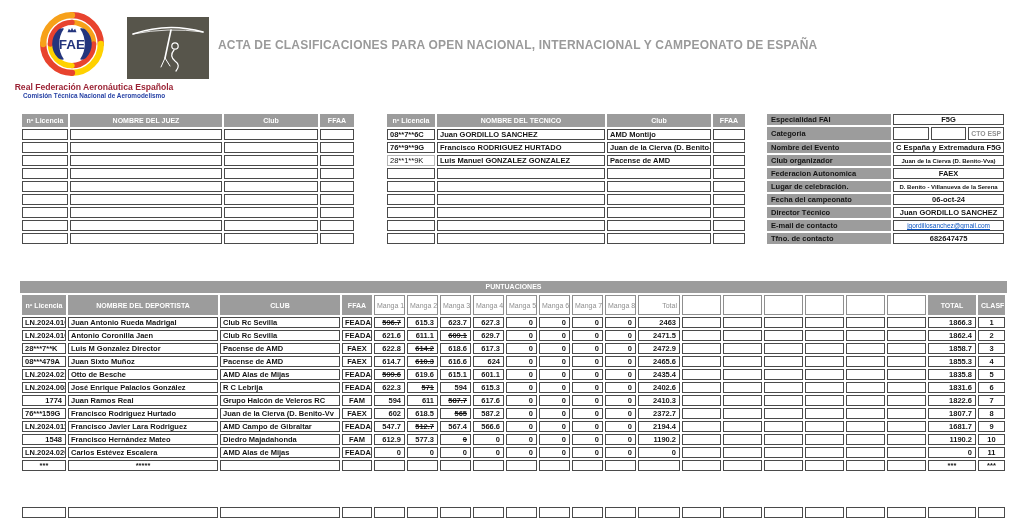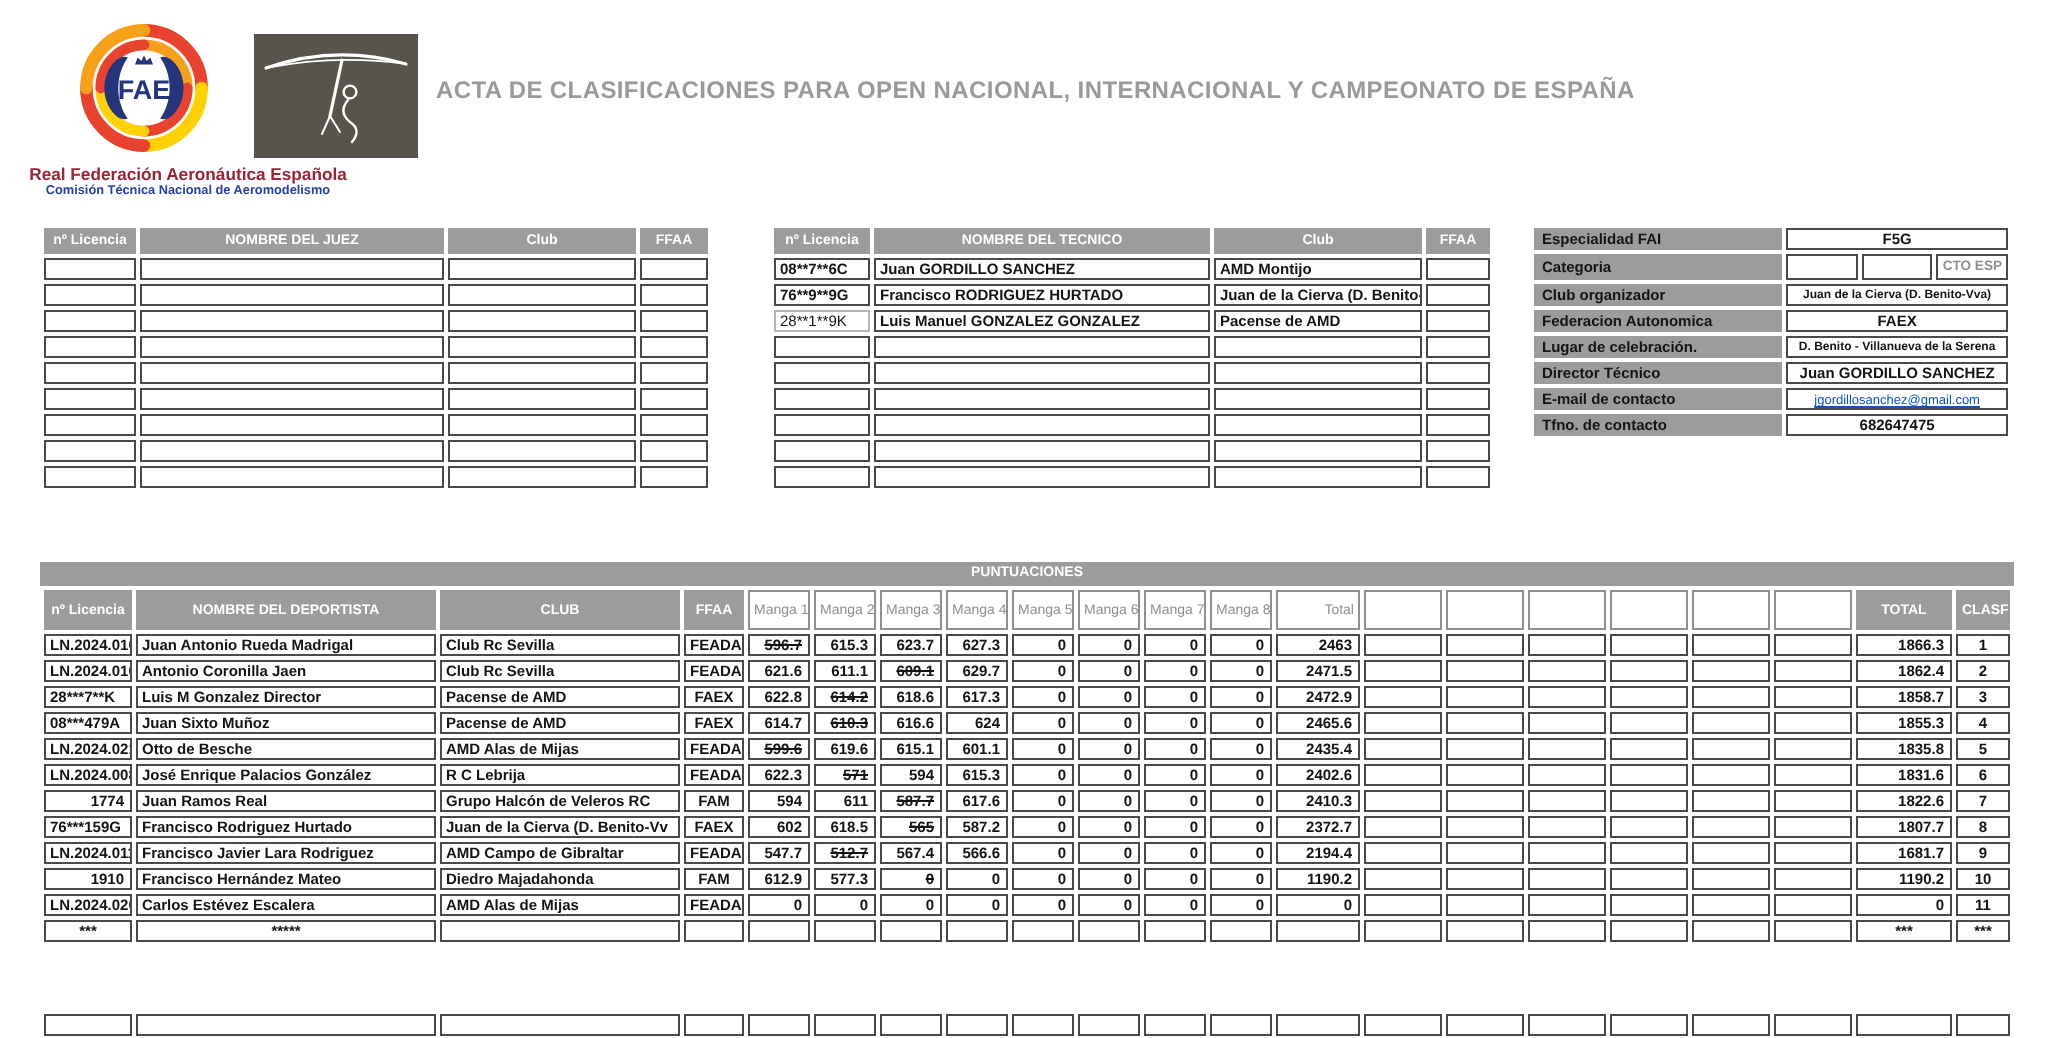--- a/index.html
+++ b/index.html
@@ -257,30 +257,38 @@
             <td class="i-label">Categoria</td>
             <td class="i-value split">
               <div class="split-in">
                 <span class="sub"></span>
                 <span class="sub"></span>
                 <span class="sub cto">CTO ESP</span>
               </div>
             </td>
           </tr>
           <tr>
+            <td class="i-label">Nombre del Evento</td>
+            <td class="i-value">C España y Extremadura F5G</td>
+          </tr>
+          <tr>
             <td class="i-label">Club organizador</td>
             <td class="i-value small">Juan de la Cierva (D. Benito-Vva)</td>
           </tr>
           <tr>
             <td class="i-label">Federacion Autonomica</td>
             <td class="i-value">FAEX</td>
           </tr>
           <tr>
             <td class="i-label">Lugar de celebración.</td>
             <td class="i-value small">D. Benito - Villanueva de la Serena</td>
+          </tr>
+          <tr>
+            <td class="i-label">Fecha del campeonato</td>
+            <td class="i-value">06-oct-24</td>
           </tr>
           <tr>
             <td class="i-label">Director Técnico</td>
             <td class="i-value">Juan GORDILLO SANCHEZ</td>
           </tr>
           <tr>
             <td class="i-label">E-mail de contacto</td>
             <td class="i-value"><span class="email">jgordillosanchez@gmail.com</span></td>
           </tr>
           <tr>
@@ -544,21 +552,21 @@
           <td></td>
           <td></td>
           <td></td>
           <td></td>
           <td></td>
           <td></td>
           <td class="c-num">1681.7</td>
           <td class="c-center">9</td>
         </tr>
         <tr>
-          <td class=" c-right">1910</td>
+          <td class=" c-right">1548</td>
           <td class="c-name">Francisco Hernández Mateo</td>
           <td class="c-name">Diedro Majadahonda</td>
           <td class="c-center">FAM</td>
           <td class="c-num">612.9</td>
           <td class="c-num">577.3</td>
           <td class="c-num struck">0</td>
           <td class="c-num">0</td>
           <td class="c-num">0</td>
           <td class="c-num">0</td>
           <td class="c-num">0</td>

